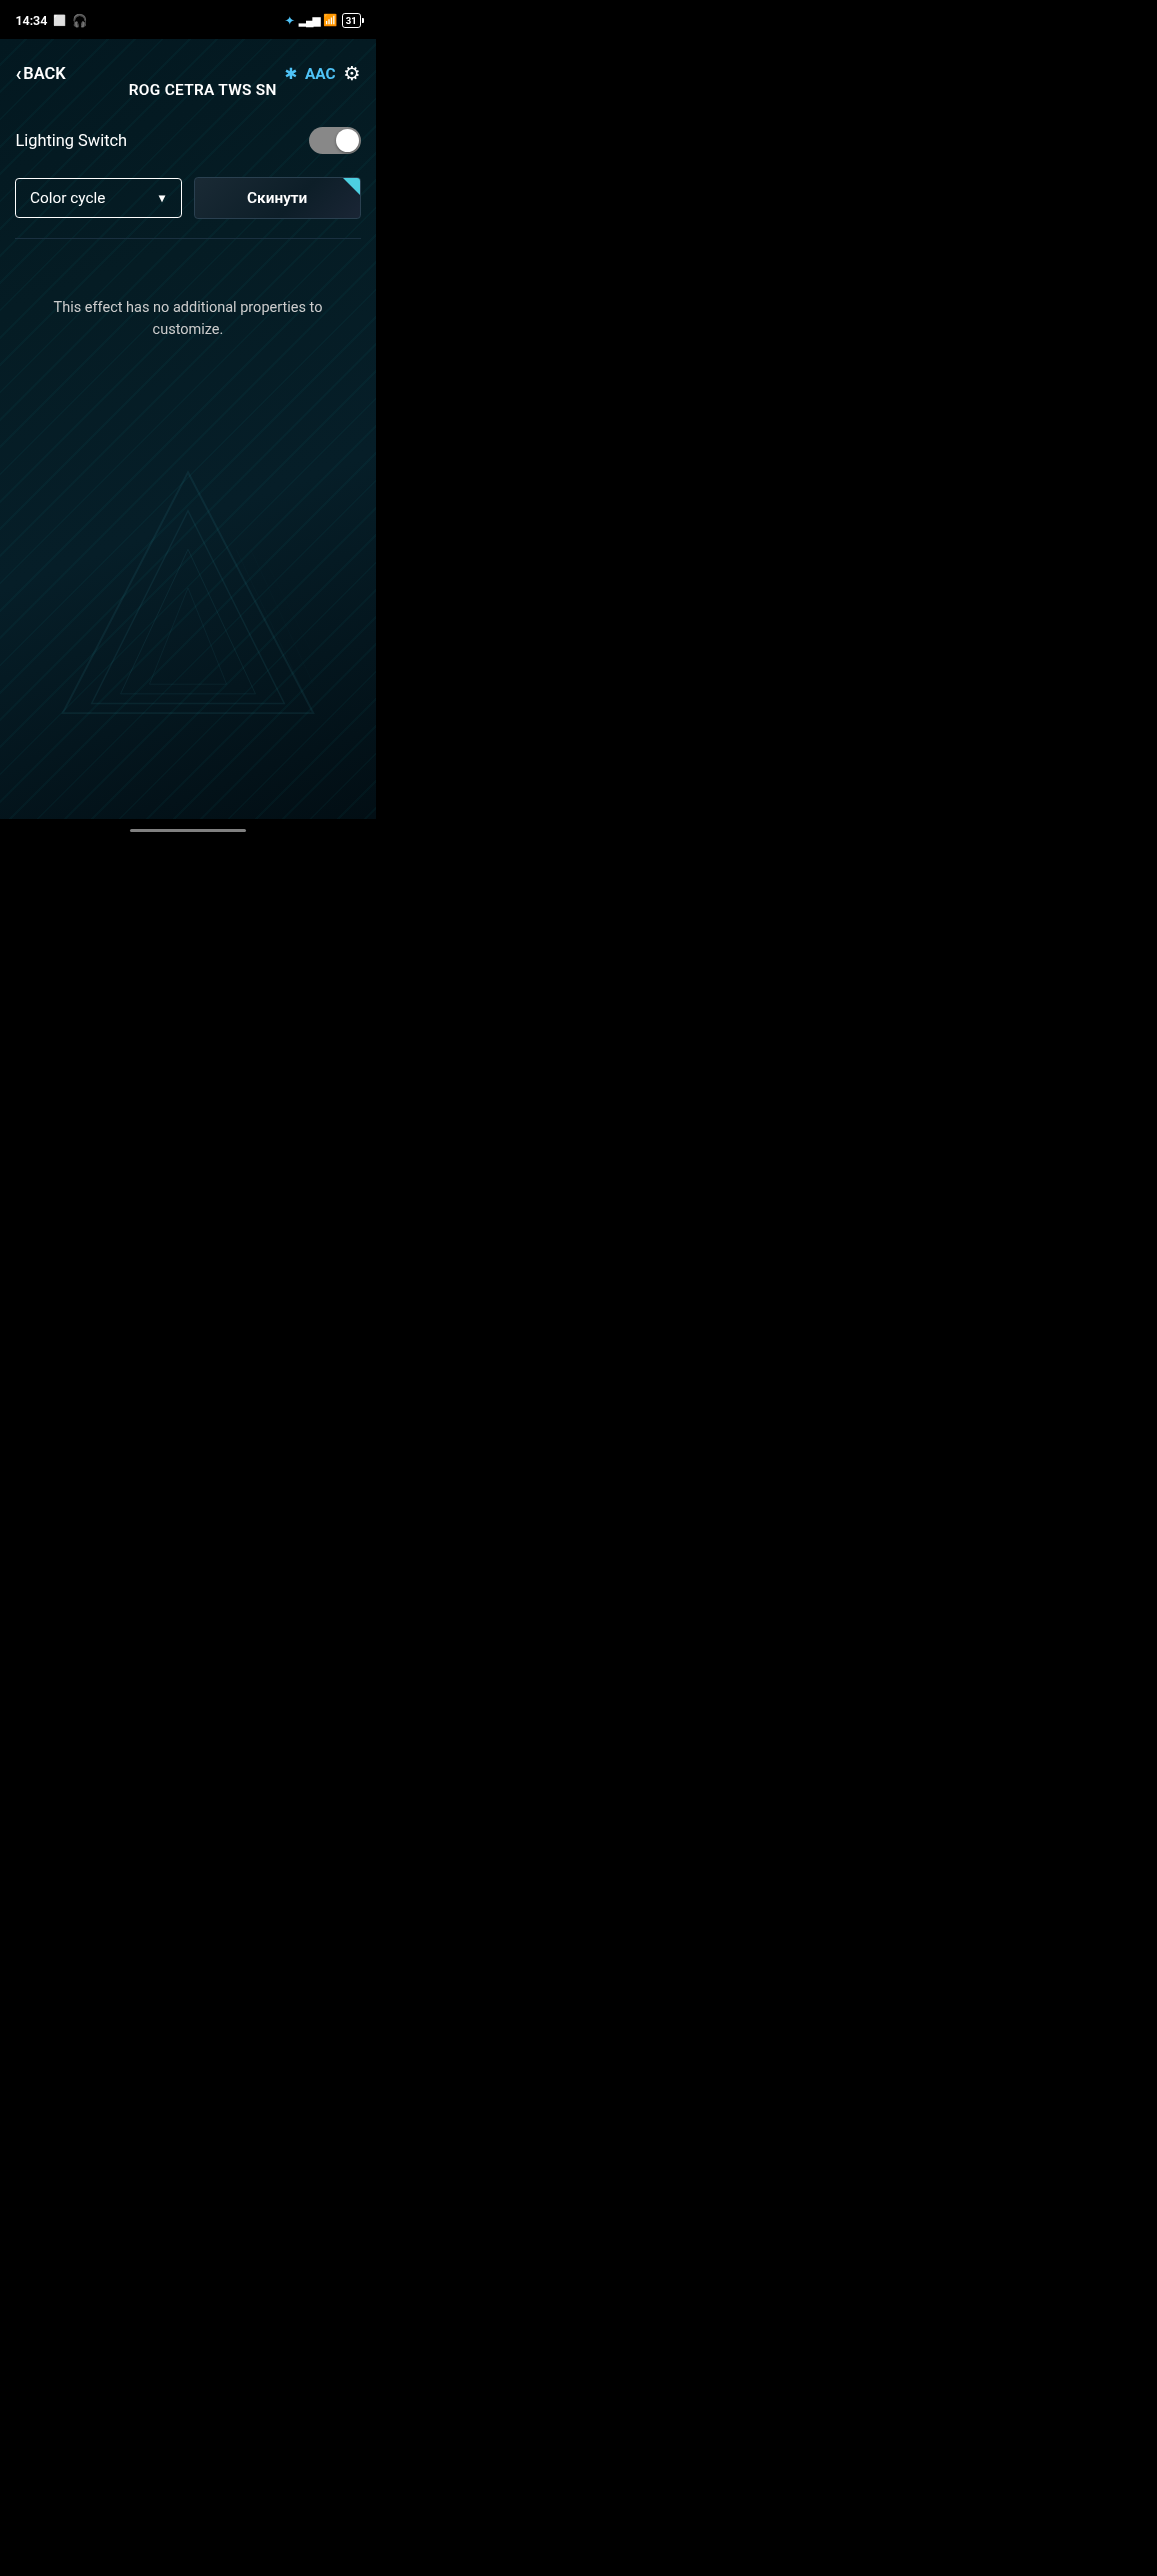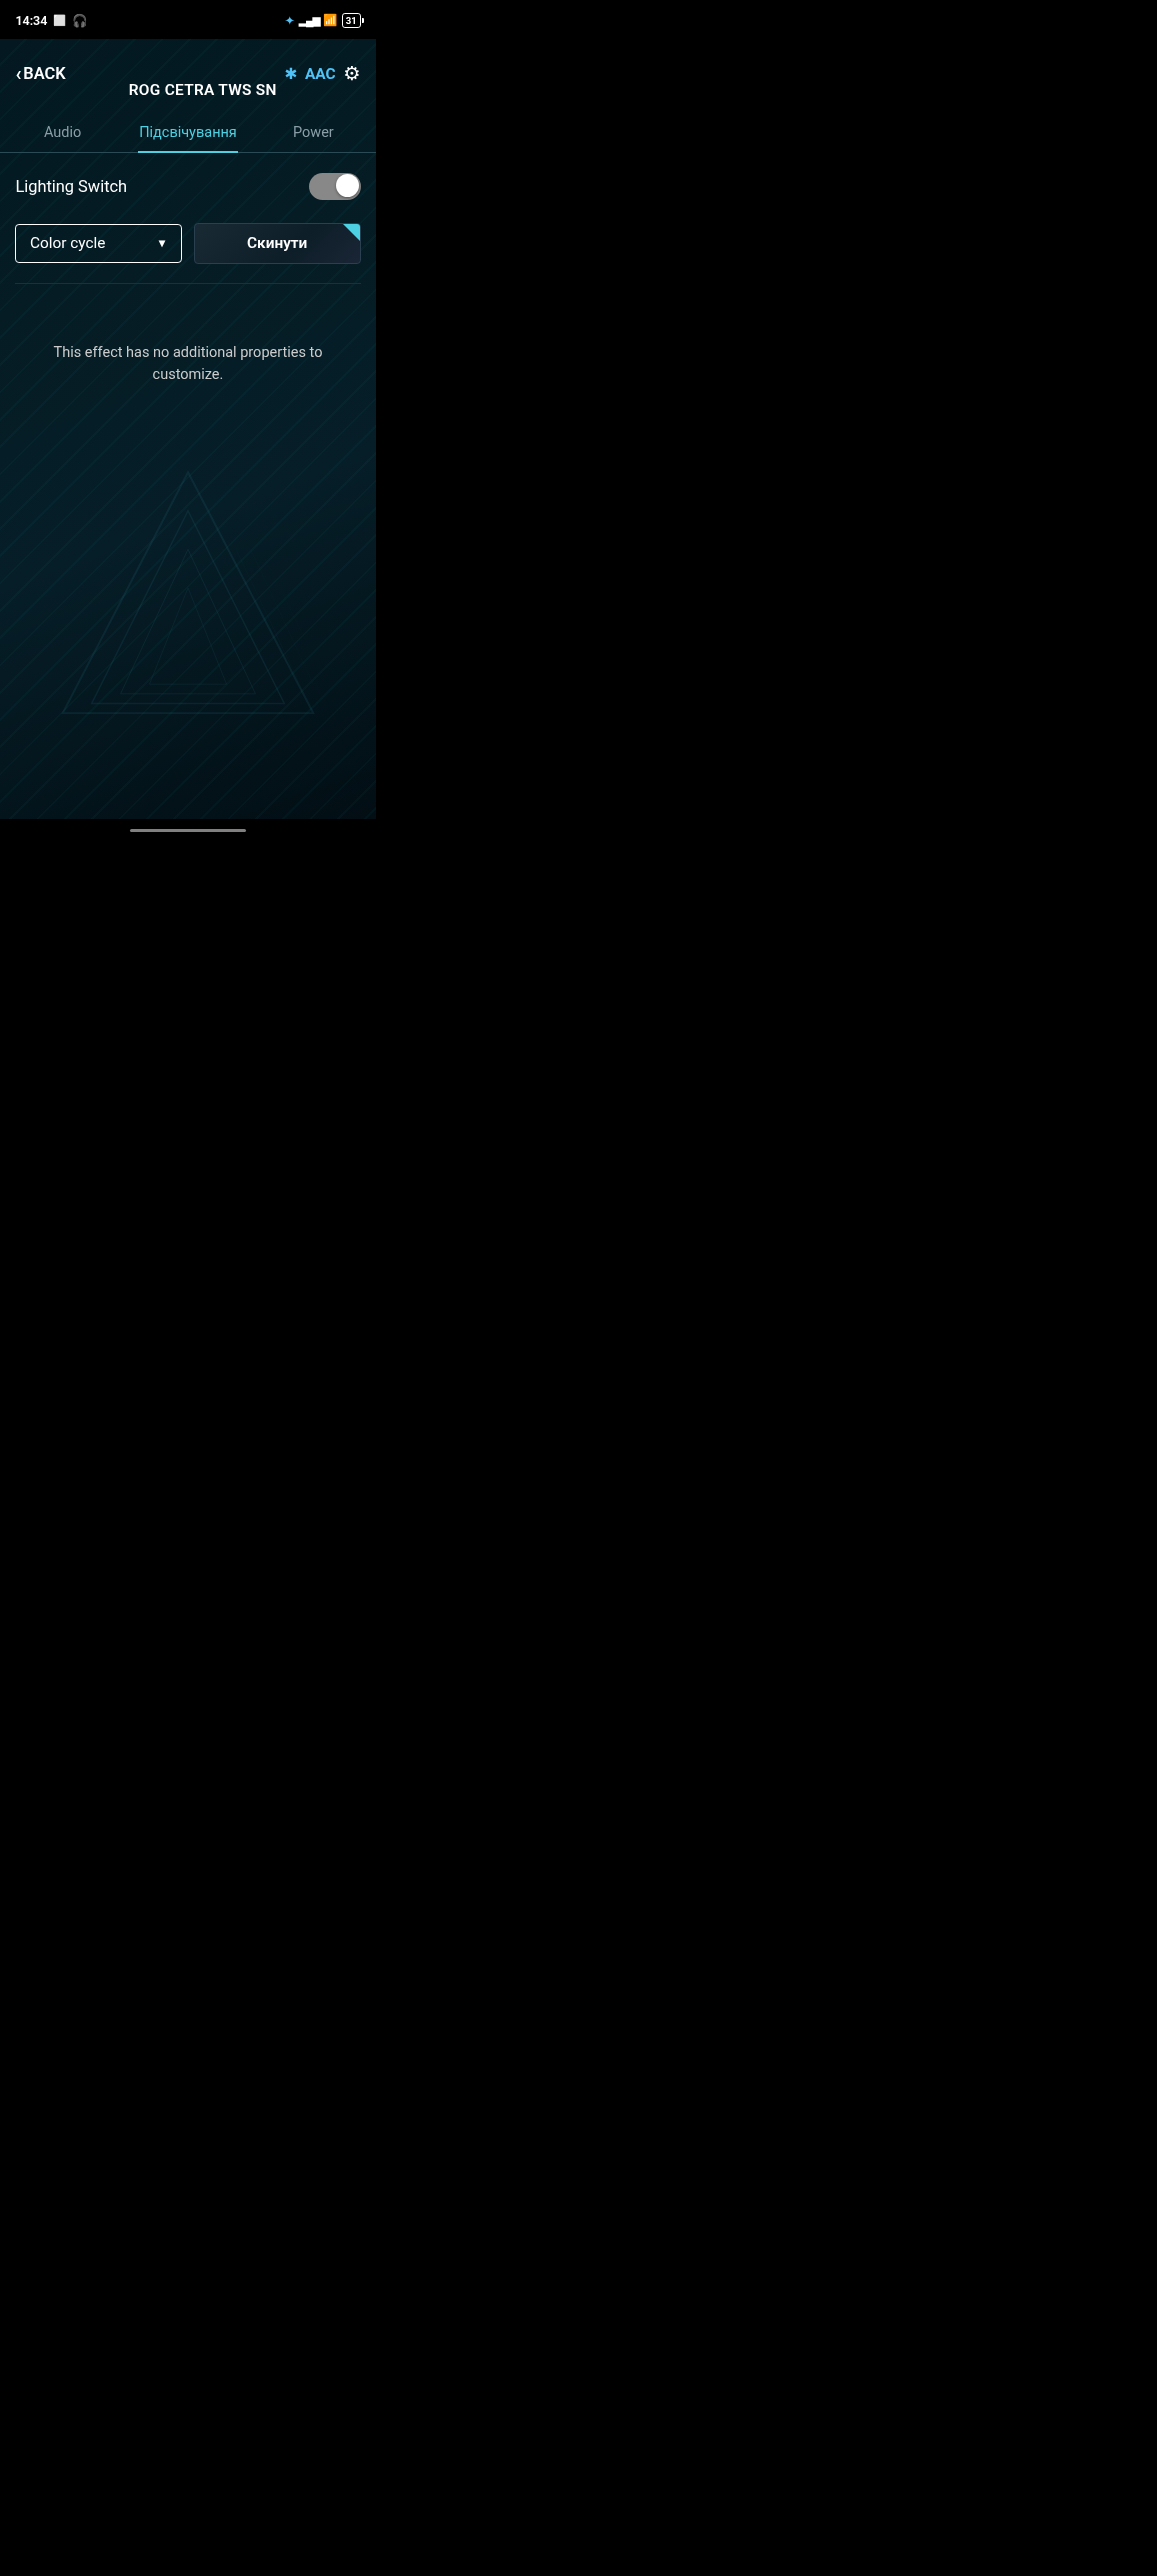--- a/index.html
+++ b/index.html
@@ -346,31 +346,20 @@
         <span>BACK</span>
       </a>
       <div class="toolbar-title">ROG CETRA TWS SN</div>
       <div class="toolbar-icons">
         <span class="bluetooth-icon">✱</span>
         <span class="codec-label">AAC</span>
         <span class="settings-icon">⚙</span>
       </div>
     </div>
 
-    <div class="tabs">
-      <div class="tab">
-        <span>Audio</span>
-      </div>
-      <div class="tab active">
-        <span>Підсвічування</span>
-      </div>
-      <div class="tab">
-        <span>Power</span>
-      </div>
-    </div>
 
     <div class="main-content">
 
       <div class="lighting-switch-row">
         <span class="lighting-switch-label">Lighting Switch</span>
         <div class="toggle-switch">
           <div class="toggle-knob"></div>
         </div>
       </div>
 

